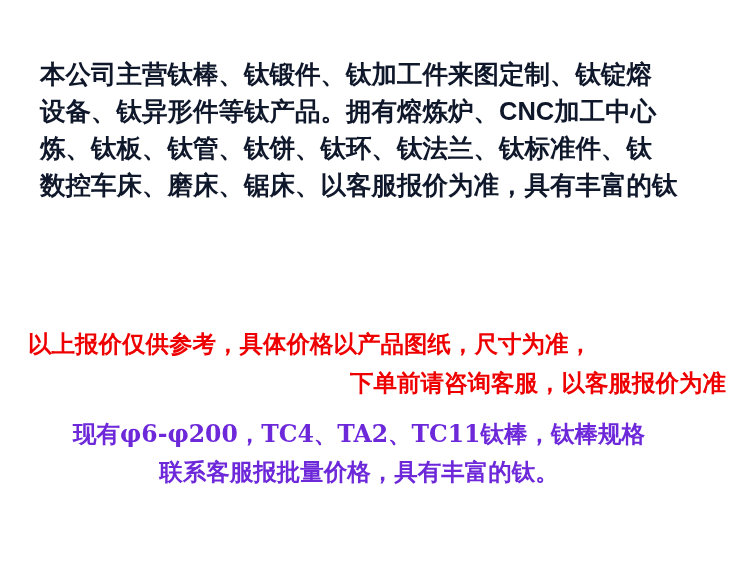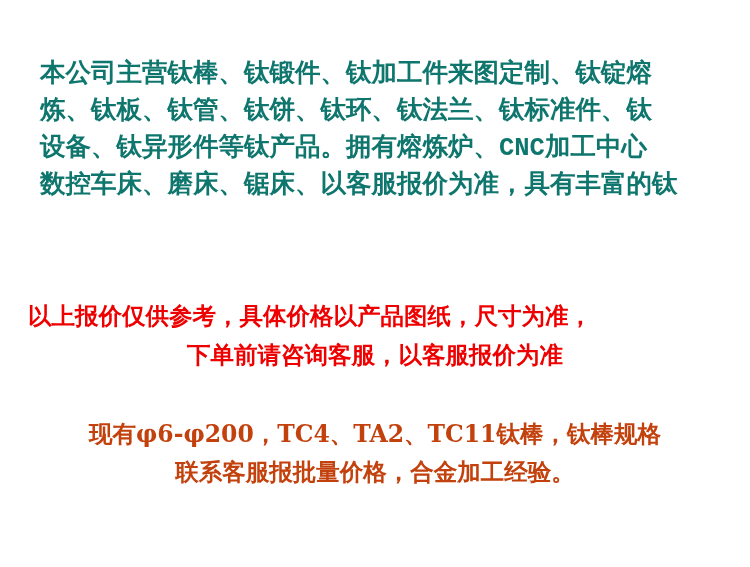--- a/index.html
+++ b/index.html
@@ -20,22 +20,22 @@
     background: #ffffff;
     box-sizing: border-box;
   }
 
   
   .block-desc {
     position: absolute;
     left: 40px;
     top: 56px;
     width: 676px;
-    color: #0f766e;
-    font-family: Liberation Mono, monospace;
+    color: #0f172a;
+    font-family: Liberation Sans, sans-serif;
     font-weight: bold;
     font-size: 25.5px;
     line-height: 37px;
     letter-spacing: 0px;
     text-align: left;
   }
 
   
   .block-notice {
     position: absolute;
@@ -45,60 +45,61 @@
     color: #ee0000;
     font-family: "DejaVu Serif", "Liberation Serif", serif;
     font-weight: bold;
     font-size: 23.5px;
     line-height: 39px;
     text-align: center;
   }
   .block-notice .line1 {
     text-align: left;
     padding-left: 4px;
+    margin-top: 28px;
   }
   .block-notice .line2 {
-    text-align: center;
+    text-align: right;
   }
 
   
   .block-stock {
     position: absolute;
-    left: 24px;
+    left: 8px;
     top: 415px;
     width: 702px;
-    color: #c2410c;
+    color: #6d28d9;
     font-family: "DejaVu Serif", "Liberation Serif", serif;
     font-weight: bold;
     font-size: 23.5px;
     line-height: 38px;
     text-align: center;
   }
   .block-stock .line {
     white-space: nowrap;
   }
   .spec {
     font-family: "DejaVu Serif", "Liberation Serif", serif;
   }
 </style>
 </head>
 <body>
 
 <div class="page">
 
   <div class="block-desc">
     <div>本公司主营钛棒、钛锻件、钛加工件来图定制、钛锭熔</div>
+    <div>设备、钛异形件等钛产品。拥有熔炼炉、CNC加工中心</div>
     <div>炼、钛板、钛管、钛饼、钛环、钛法兰、钛标准件、钛</div>
-    <div>设备、钛异形件等钛产品。拥有熔炼炉、CNC加工中心</div>
     <div>数控车床、磨床、锯床、以客服报价为准，具有丰富的钛</div>
   </div>
 
   <div class="block-notice">
     <div class="line1">以上报价仅供参考，具体价格以产品图纸，尺寸为准，</div>
     <div class="line2">下单前请咨询客服，以客服报价为准</div>
   </div>
 
   <div class="block-stock">
     <div class="line spec">现有φ6-φ200，TC4、TA2、TC11钛棒，钛棒规格</div>
-    <div class="line">联系客服报批量价格，合金加工经验。</div>
+    <div class="line">联系客服报批量价格，具有丰富的钛。</div>
   </div>
 
 </div>
 
 </body></html>

